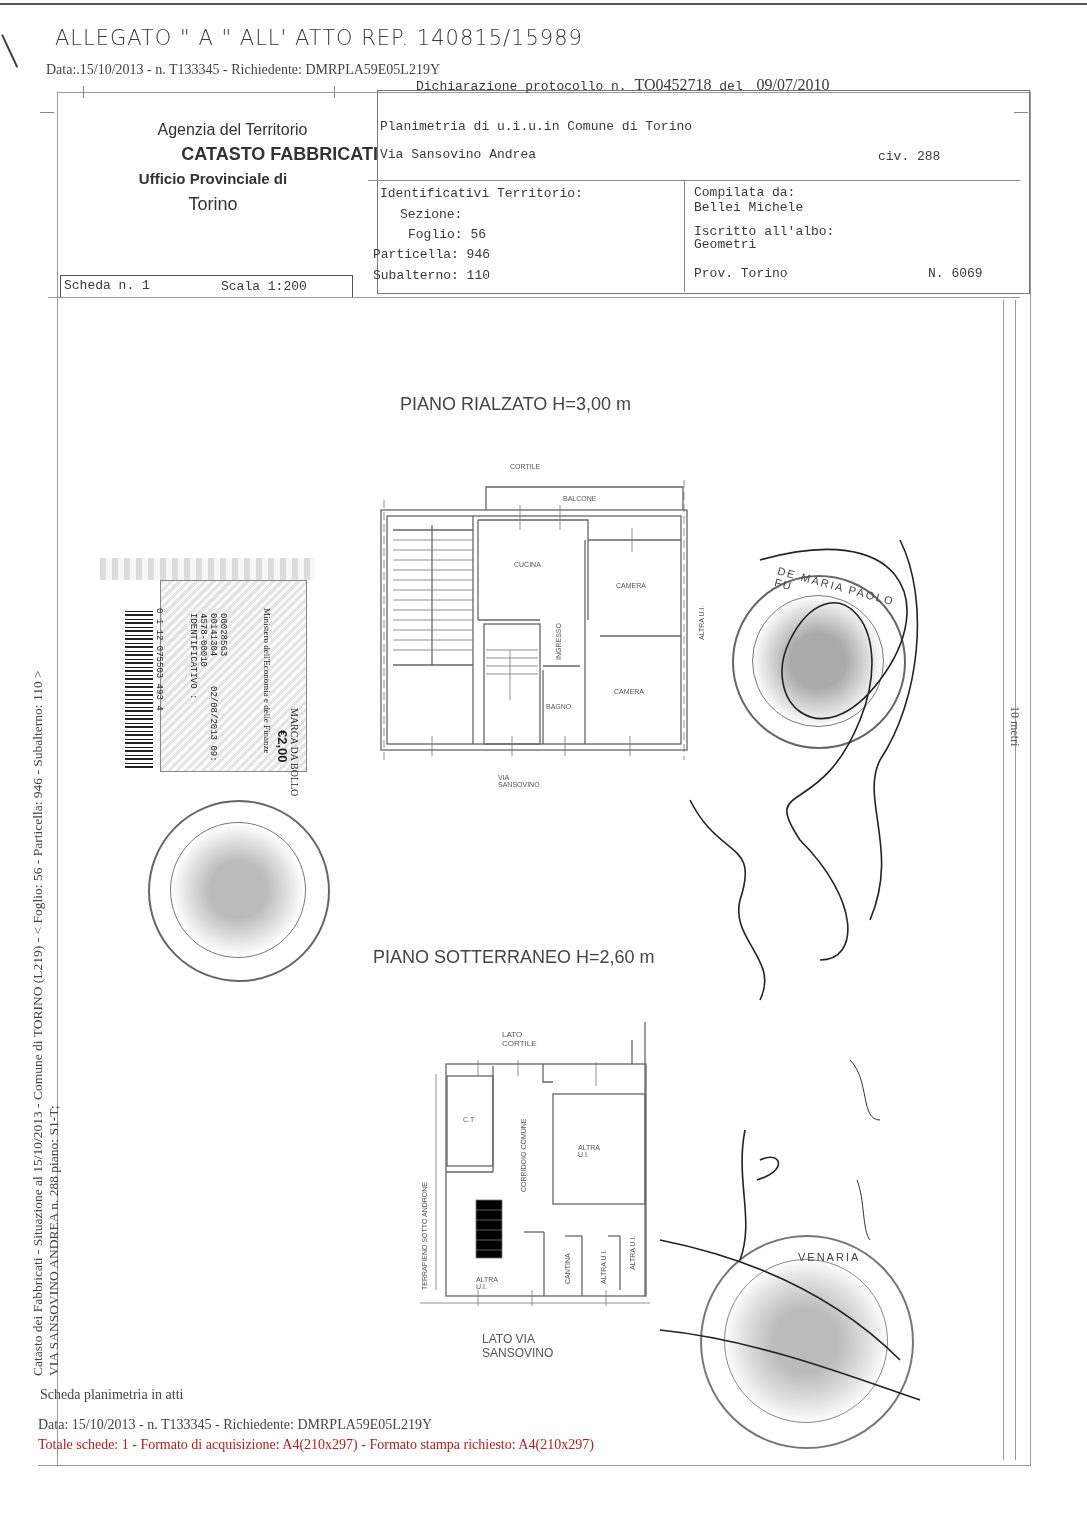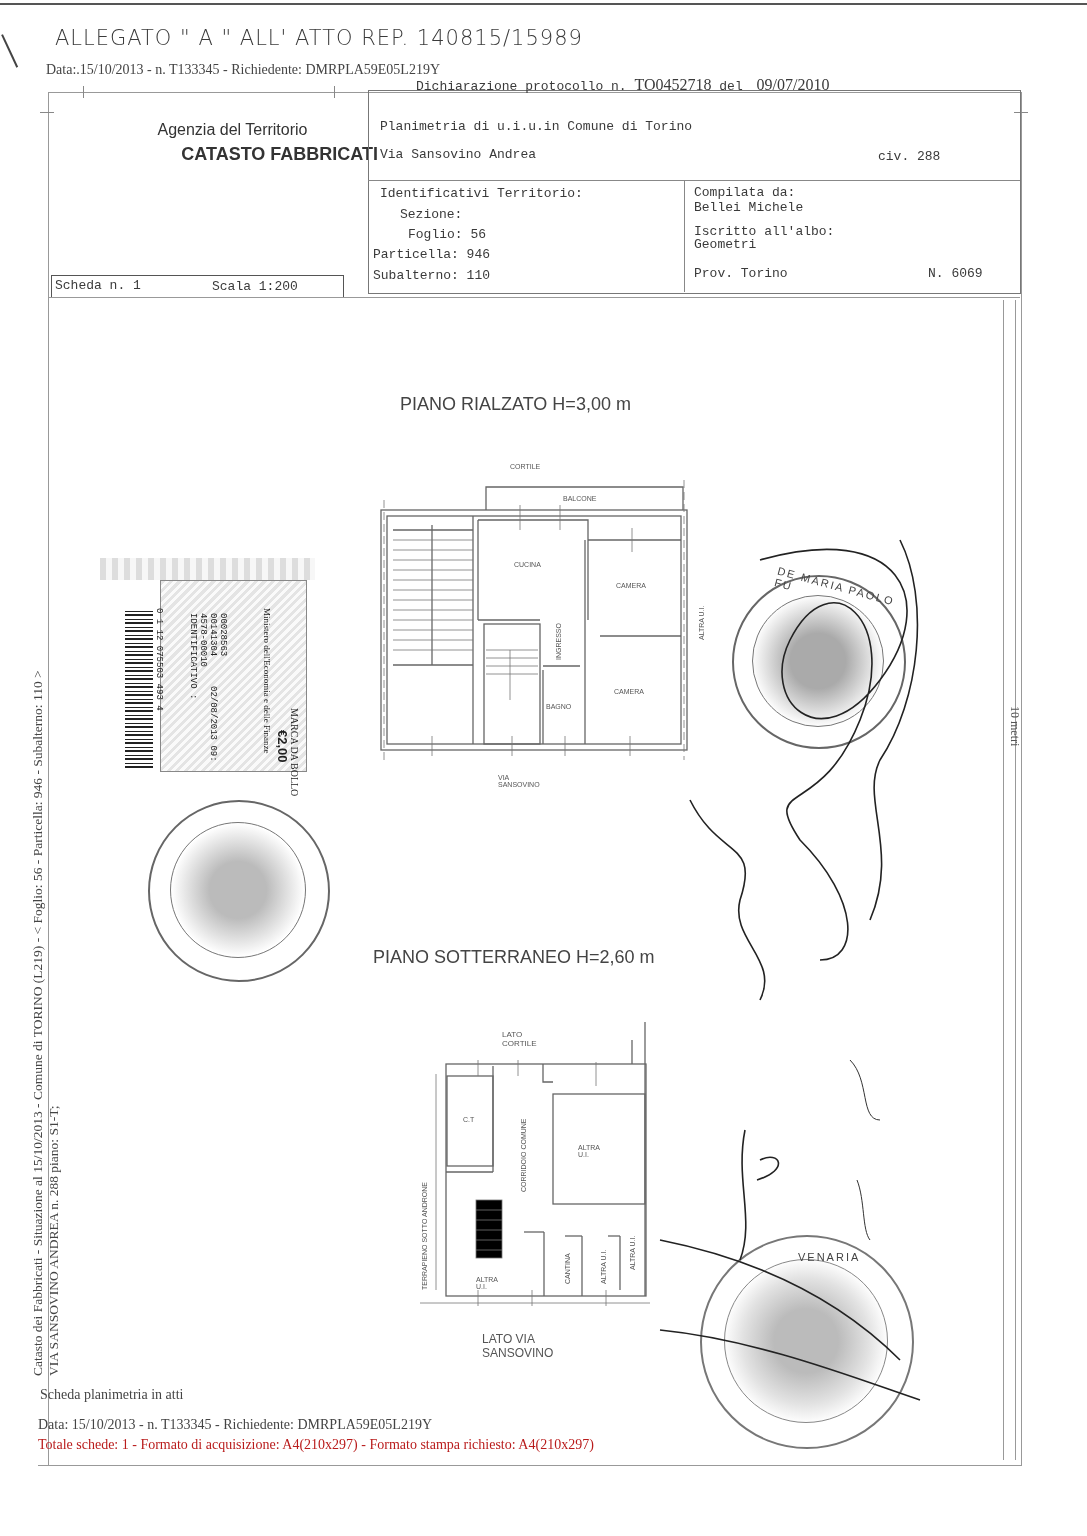--- a/index.html
+++ b/index.html
@@ -2,21 +2,21 @@
 <html><head>
 <meta charset="utf-8">
 <style>
   html,body{margin:0;padding:0;background:#fff;}
   body{width:1087px;height:1536px;position:relative;overflow:hidden;color:#333;font-family:"Liberation Serif",serif;}
   .abs{position:absolute;}
   .hand{font-family:"DejaVu Sans",sans-serif;font-size:21px;letter-spacing:1px;color:#3a3a3a;font-weight:300;}
   .serif{font-family:"Liberation Serif",serif;}
   .mono{font-family:"Liberation Mono",monospace;font-size:13px;color:#3a3a3a;}
   .sans{font-family:"Liberation Sans",sans-serif;}
-  .box{position:absolute;border:1px solid #777;}
+  .box{position:absolute;border:1px solid #777;margin-left:9px;}
   .line{position:absolute;background:#888;}
   .tick{position:absolute;background:#888;}
   .rot{transform-origin:left top;white-space:nowrap;}
   svg{position:absolute;overflow:visible;}
 </style>
 </head>
 <body>
 
 <div class="line" style="left:0;top:3px;width:1087px;height:2px;background:#555;"></div>
 
@@ -26,20 +26,22 @@
 
 <div class="box" style="left:48px;top:92px;width:972px;height:1372px;border-color:#999;"></div>
 <div class="tick" style="left:83px;top:86px;width:1px;height:12px;"></div>
 <div class="tick" style="left:334px;top:86px;width:1px;height:12px;"></div>
 <div class="tick" style="left:40px;top:112px;width:14px;height:1px;"></div>
 <div class="tick" style="left:1014px;top:112px;width:14px;height:1px;"></div>
 
 <div class="abs sans" style="left:48px;top:120px;width:330px;text-align:center;color:#333;">
   <div style="font-size:16px;line-height:20px;padding-left:39px;">Agenzia del Territorio</div>
   <div style="font-size:18px;font-weight:bold;line-height:28px;text-align:right;">CATASTO FABBRICATI</div>
+  <div style="font-size:15px;font-weight:bold;line-height:22px;">Ufficio Provinciale di</div>
+  <div style="font-size:18px;line-height:28px;">Torino</div>
 </div>
 
 <div class="box" style="left:51px;top:275px;width:291px;height:21px;border:1.5px solid #555;">
   <span class="abs mono" style="left:3px;top:2px;">Scheda n. 1</span>
   <span class="abs mono" style="left:160px;top:3px;">Scala 1:200</span>
 </div>
 
 <div class="box" style="left:368px;top:90px;width:651px;height:202px;border-color:#777;"></div>
 <div class="line" style="left:368px;top:180px;width:652px;height:1px;"></div>
 <div class="line" style="left:684px;top:180px;width:1px;height:112px;"></div>

